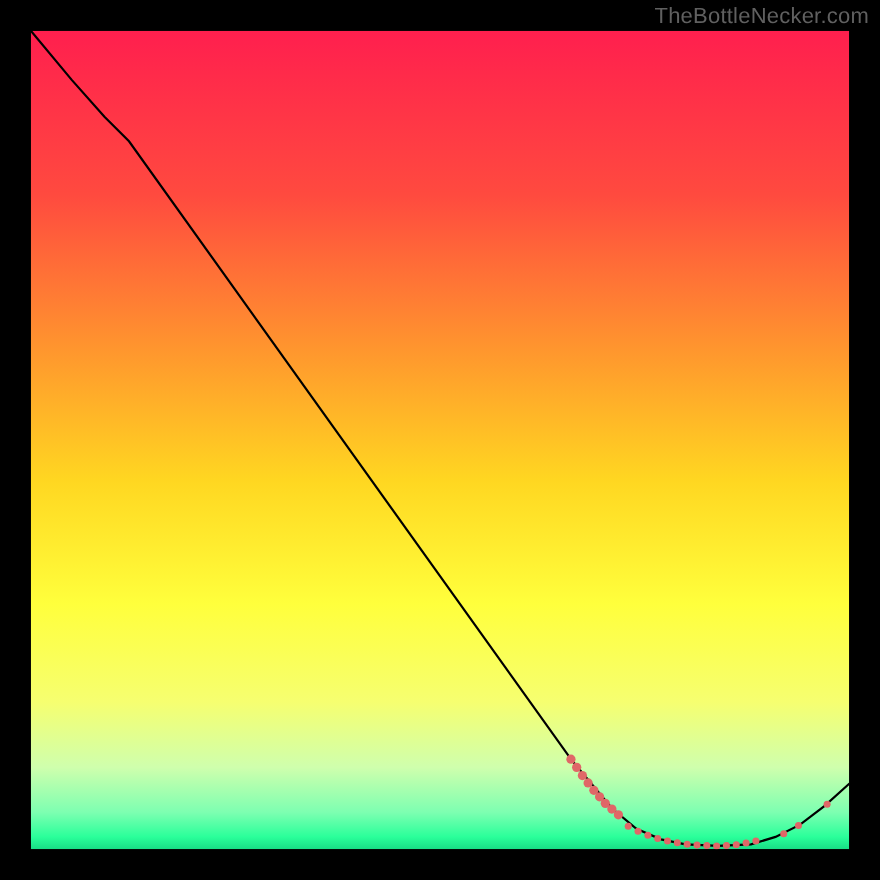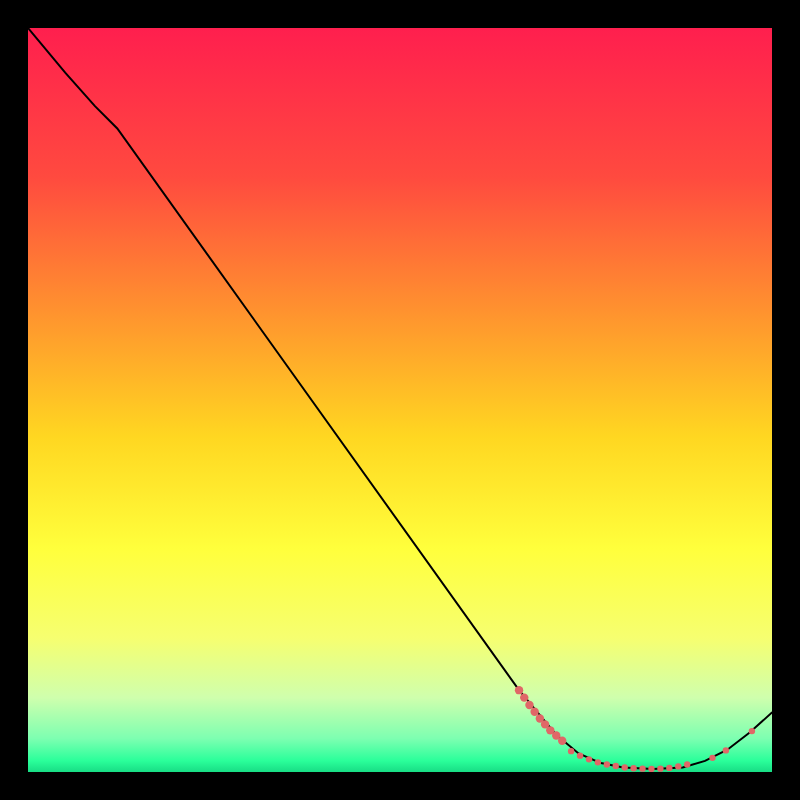--- a/index.html
+++ b/index.html
@@ -36,20 +36,21 @@
     height: 744px;
   }
   svg {
     display: block;
   }
 </style>
 </head>
 <body>
 
 <div class="frame">
+  <div class="watermark">TheBottleNecker.com</div>
 
   <div class="plot">
     <svg id="chart-svg" width="744" height="744" viewBox="0 0 744 744">
       <defs>
         <linearGradient id="bg-grad" x1="0" y1="0" x2="0" y2="1">
             <stop offset="0.0%" stop-color="#ff1f4e"></stop>
             <stop offset="20.0%" stop-color="#ff4a3f"></stop>
             <stop offset="40.0%" stop-color="#ff9a2d"></stop>
             <stop offset="55.0%" stop-color="#ffd721"></stop>
             <stop offset="70.0%" stop-color="#ffff3c"></stop>

